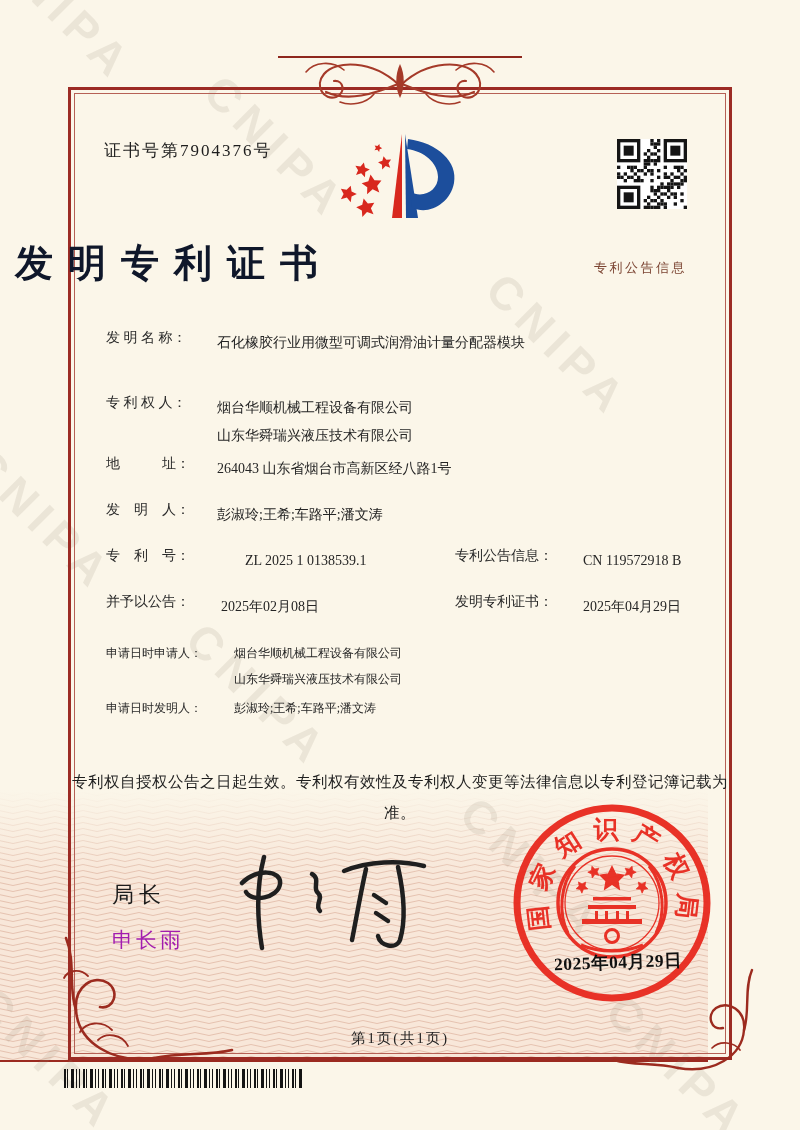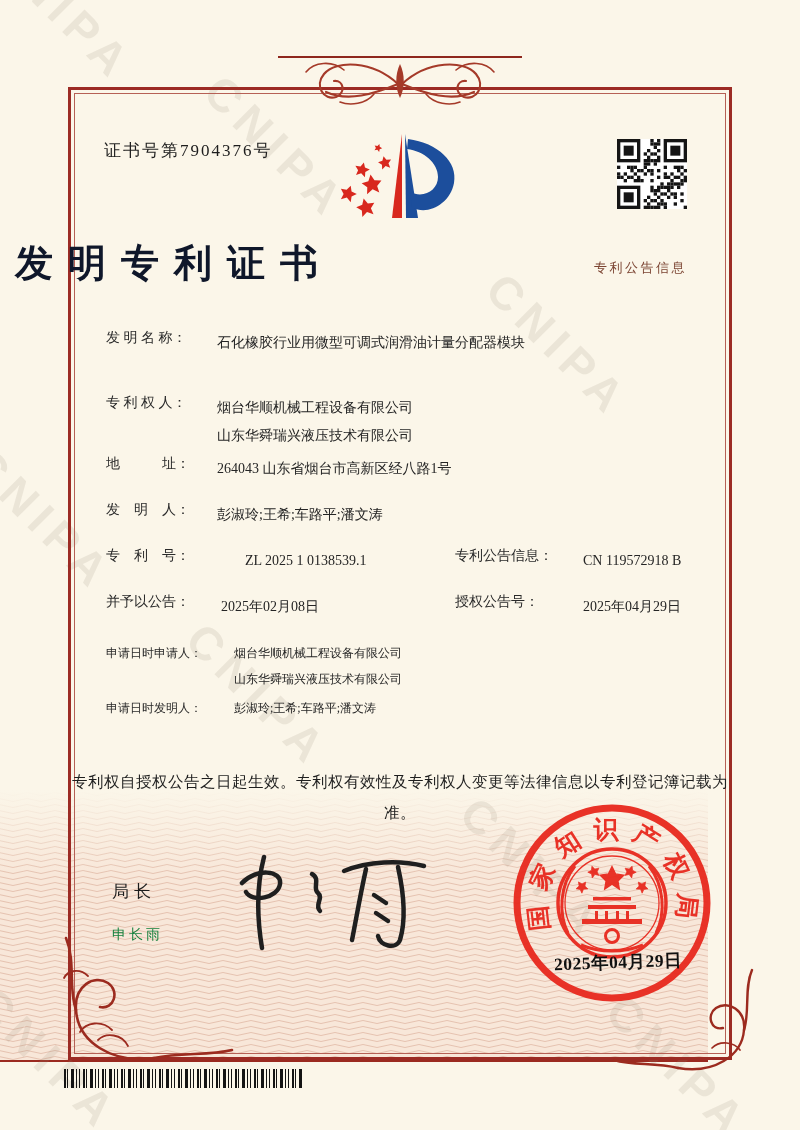--- a/index.html
+++ b/index.html
@@ -46,22 +46,22 @@
     position:absolute;left:594px;top:219px;width:120px;
     font-size:13px;letter-spacing:2.5px;color:#7c4533;margin-top:40px;
   }
   .row-label{position:absolute;font-size:14px;color:#2a2a2a;white-space:pre;}
   .row-value{position:absolute;font-size:14px;color:#252525;white-space:pre-line;line-height:28px;}
   .small .row-label,.small .row-value{font-size:12px;line-height:26px;}
   .legal{
     position:absolute;left:66px;right:66px;top:766px;text-align:center;
     font-size:15.5px;color:#1e1e1e;line-height:31px;letter-spacing:0.5px;z-index:3;
   }
-  .sig-title{position:absolute;left:112px;top:880px;font-size:17px;letter-spacing:5px;color:#1c1c1c;z-index:4;}
-  .sig-name{position:absolute;left:112px;top:926px;font-size:14px;letter-spacing:3px;color:#15803d;z-index:4;}
+  .sig-title{position:absolute;left:112px;top:880px;font-size:22px;letter-spacing:5px;color:#1c1c1c;z-index:4;}
+  .sig-name{position:absolute;left:112px;top:926px;font-size:21px;letter-spacing:3px;color:#a21caf;z-index:4;}
   .seal-date{
     position:absolute;left:538px;top:950px;width:160px;text-align:center;
     font-size:17.5px;font-weight:bold;color:#111;z-index:6;
     transform:rotate(-2deg);letter-spacing:0.5px;
   }
   .footer-page{
     position:absolute;left:0;right:0;top:1029px;text-align:center;
     font-size:14.5px;letter-spacing:2px;color:#222;z-index:3;
   }
   .barcode{
@@ -348,21 +348,21 @@
   <div>
     <span class="row-label" style="left:455px;top:547px;">专利公告信息：</span>
     <span class="row-value" style="left:583px;top:547px;">CN 119572918 B</span>
   </div>
 
   <div>
     <span class="row-label" style="left:106px;top:593px;">并予以公告：</span>
     <span class="row-value" style="left:221px;top:593px;">2025年02月08日</span>
   </div>
   <div>
-    <span class="row-label" style="left:455px;top:593px;">授权公告号：</span>
+    <span class="row-label" style="left:455px;top:593px;">发明专利证书：</span>
     <span class="row-value" style="left:583px;top:593px;">2025年04月29日</span>
   </div>
 
   <div class="small">
     <span class="row-label" style="left:106px;top:640px;">申请日时申请人：</span>
     <span class="row-value" style="left:234px;top:640px;width:400px;">烟台华顺机械工程设备有限公司
 山东华舜瑞兴液压技术有限公司</span>
   </div>
 
   <div class="small">
@@ -414,15 +414,16 @@
         <rect x="-30" y="16" width="60" height="5"></rect>
       </g>
       <circle cx="0" cy="33" r="6.5" fill="none" stroke-width="3"></circle>
       <path d="M-31 42 C-12 50 12 50 31 42" fill="none" stroke-width="3"></path>
       <path d="M-44 30 C-54 10 -52 -18 -37 -37" fill="none" stroke-width="3"></path>
       <path d="M44 30 C54 10 52 -18 37 -37" fill="none" stroke-width="3"></path>
     </g>
   </svg>
   <div class="seal-date">2025年04月29日</div>
 
+  <div class="footer-page">第1页(共1页)</div>
   <div class="barcode"></div>
 
 </div>
 
 </body></html>

